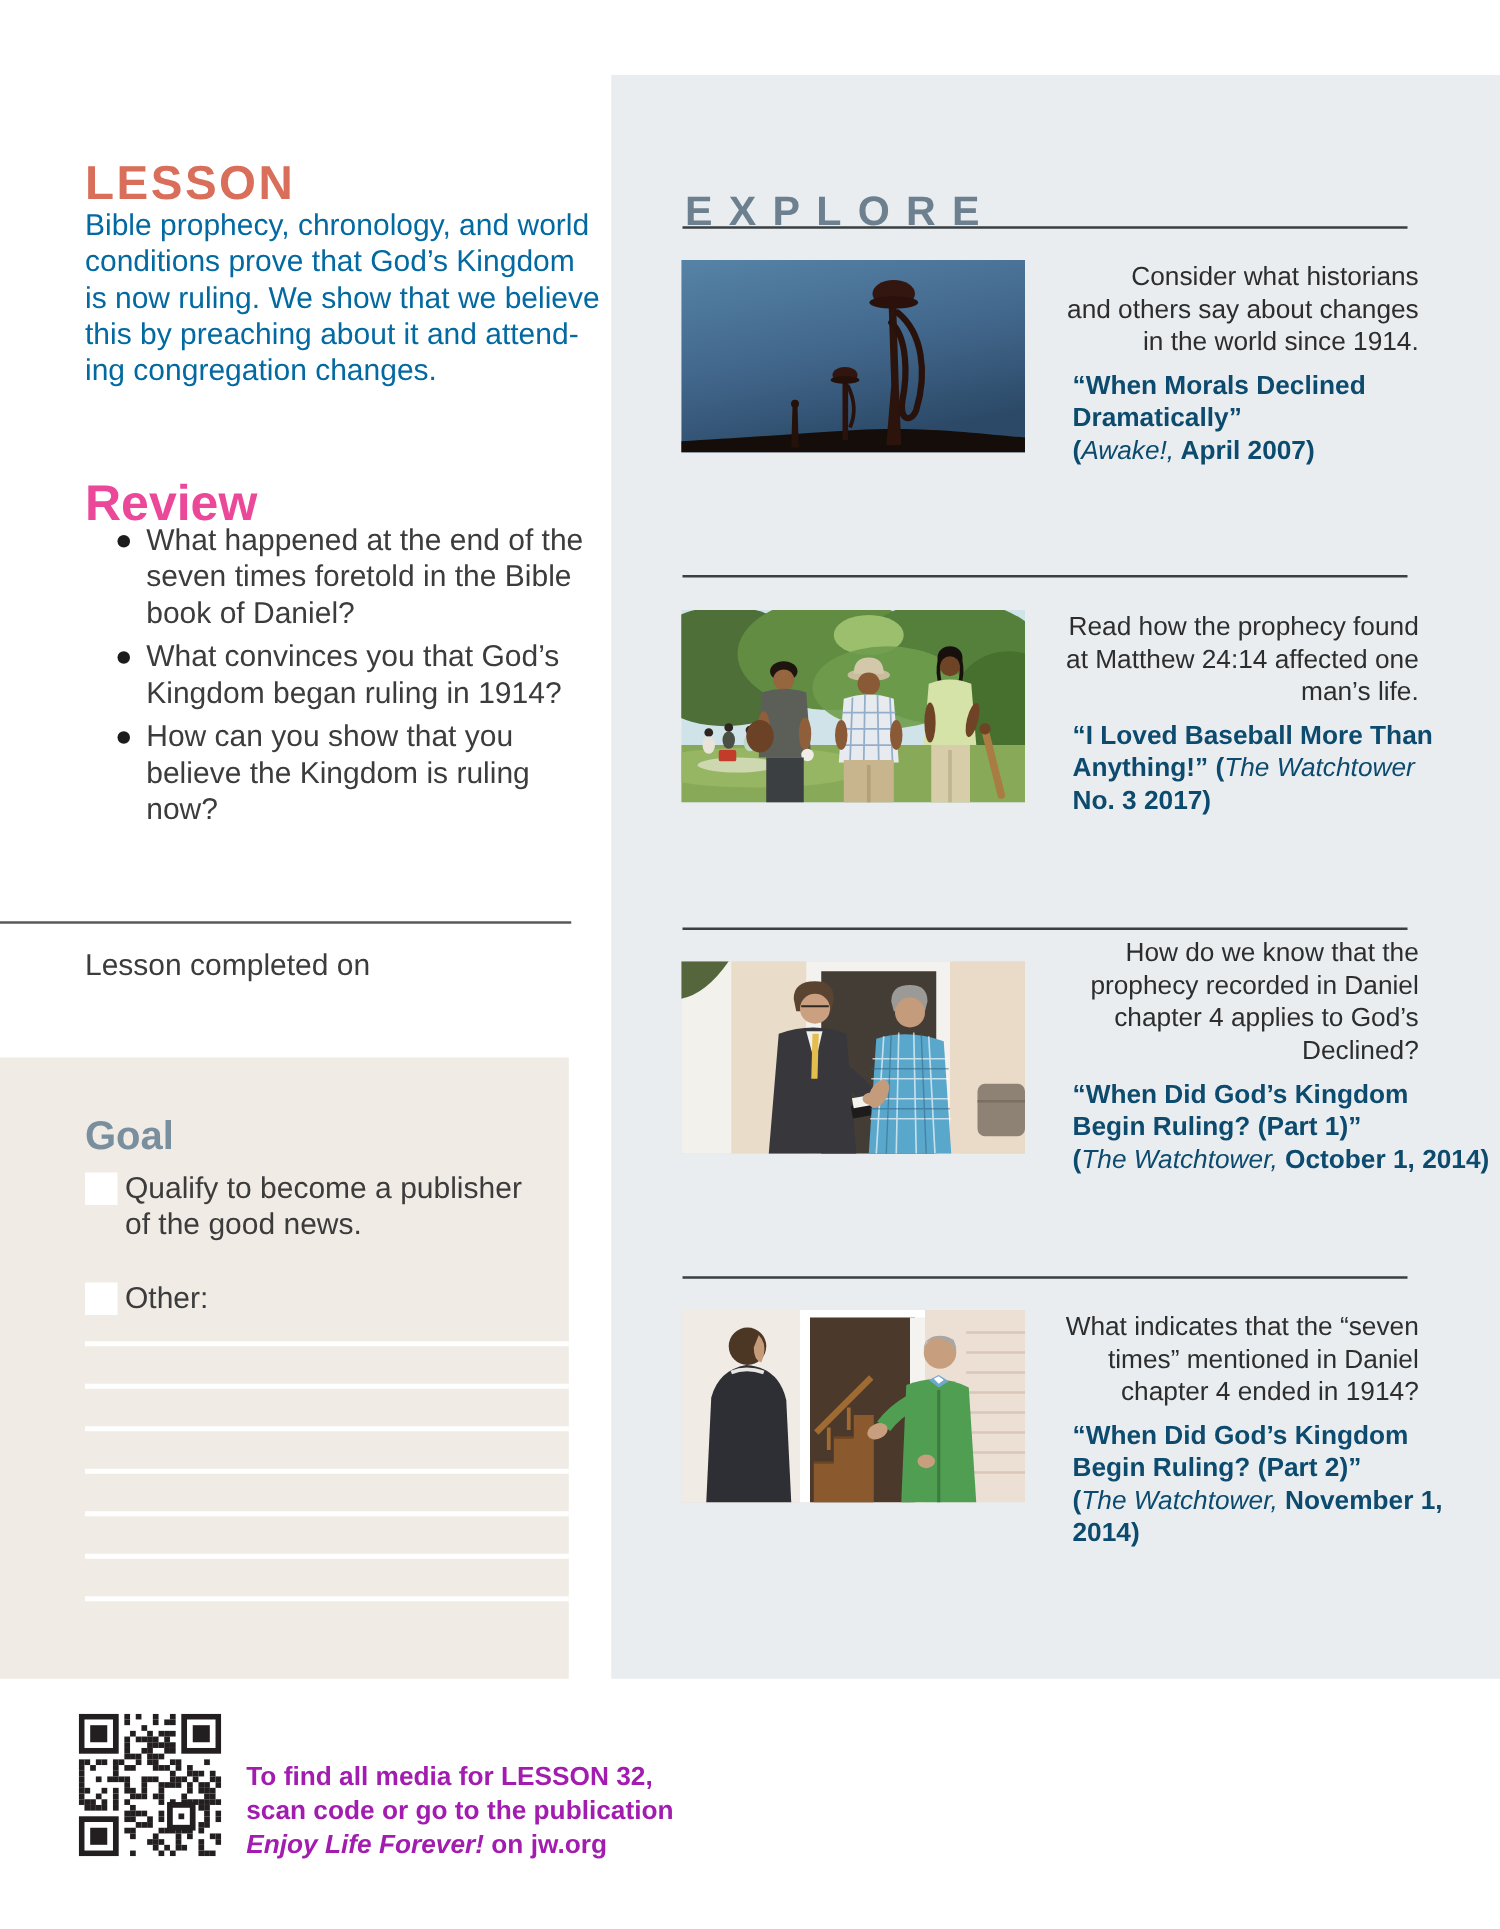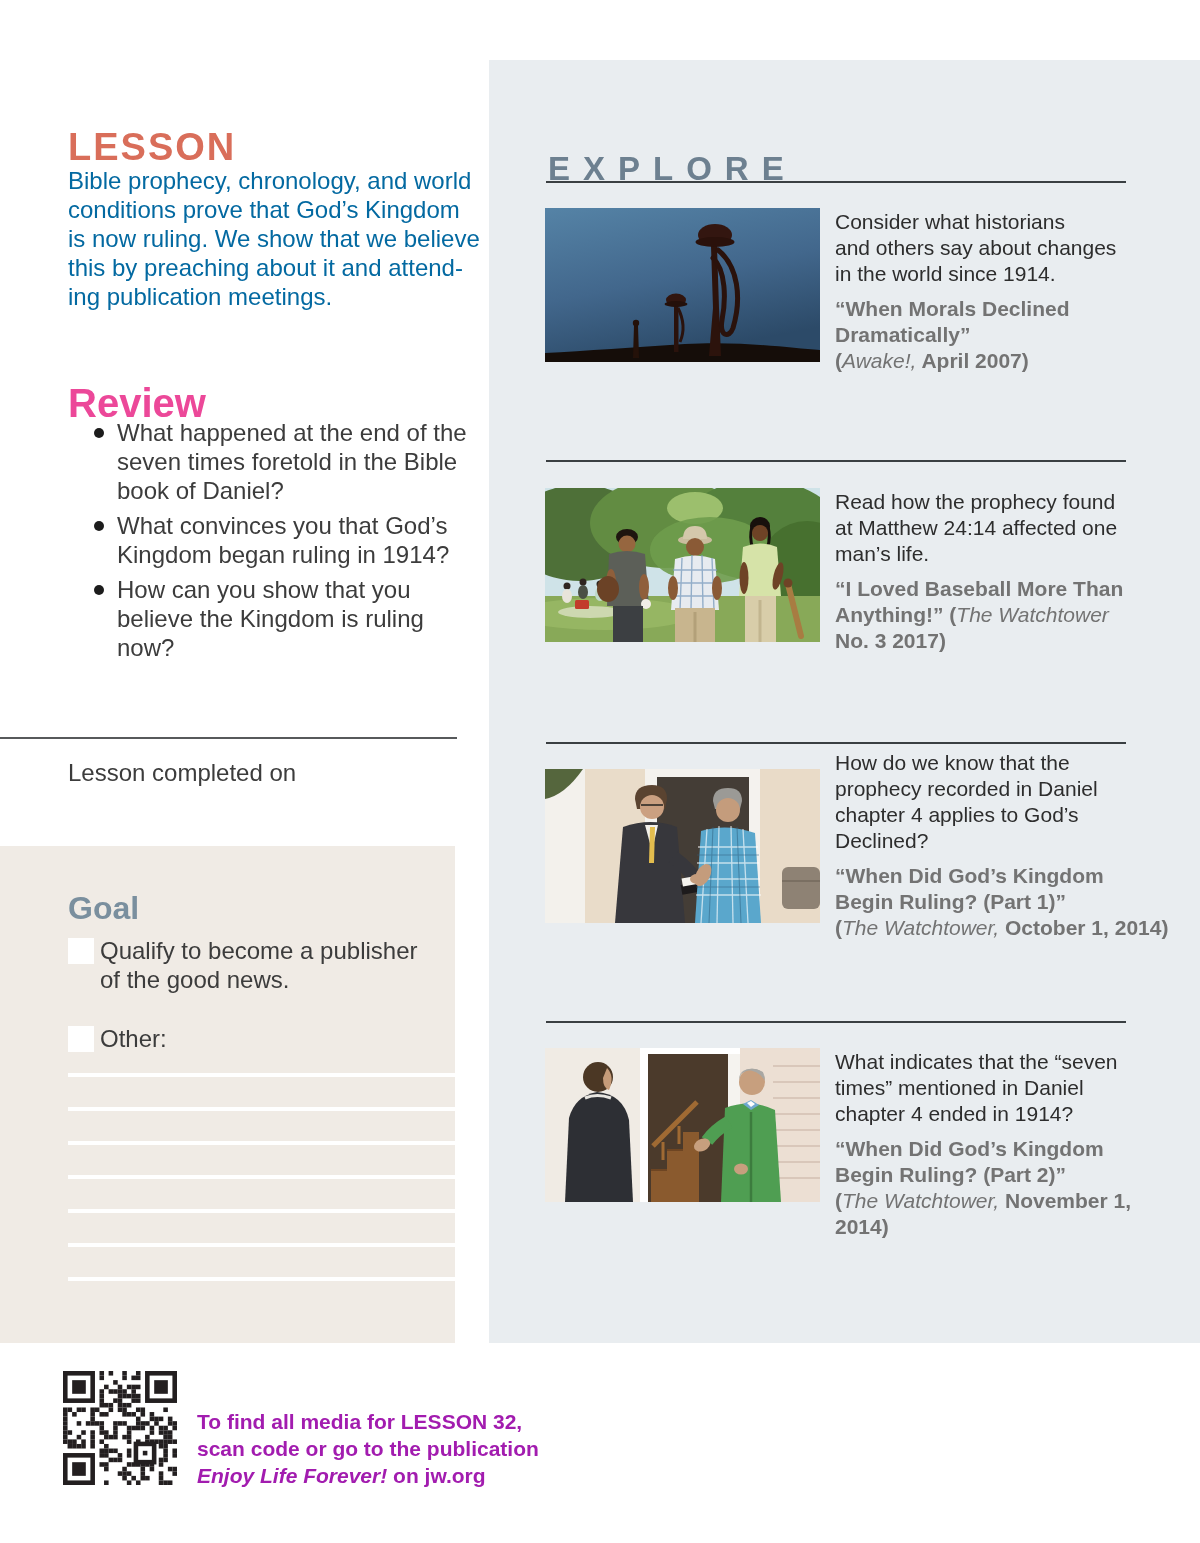--- a/index.html
+++ b/index.html
@@ -24,45 +24,45 @@
   .goal-option{position:absolute;left:68px;width:380px;font-size:24px;line-height:29px;}
   .goal-option .olines{margin-left:32px;}
   .checkbox{position:absolute;left:0;top:2px;width:26px;height:26px;background:#ffffff;}
   .write-line{position:absolute;left:68px;width:387px;height:4px;background:#ffffff;}
 
   
   #explore-heading{left:548px;top:124px;font-size:33px;font-weight:700;letter-spacing:13px;color:#6d8090;line-height:1.1;}
   .x-divider{position:absolute;left:546px;width:580px;height:0;border-top:2px solid #3a3f42;}
   .x-photo{position:absolute;left:545px;width:275px;height:154px;display:block;}
   .x-text{position:absolute;left:835px;width:300px;font-size:21px;line-height:26px;color:#2d2d2d;}
-  .x-ref{margin-top:9px;color:#737373;font-weight:700;}
+  .x-ref{margin-top:9px;color:#0c4a6e;font-weight:700;margin-left:23px;}
   .seg-b{font-weight:700;}
   .seg-r{font-weight:700;}
   .seg-i{font-style:italic;font-weight:400;}
-  .x-desc .seg-r,.x-desc div{font-weight:400;}
+  .x-desc .seg-r,.x-desc div{font-weight:400;text-align:right;}
 
   
   #qr{left:63px;top:1371px;width:114px;height:114px;}
   #qr svg{display:block;width:114px;height:114px;}
   #footer-text{left:197px;top:1408px;font-size:21px;line-height:27px;font-weight:700;color:#a21caf;}
 </style>
 </head>
 <body>
 
 <div class="abs" id="explore-panel"></div>
 <div class="abs" id="goal-panel"></div>
 
 <h1 class="abs" id="summary-heading">LESSON</h1>
 
 <div class="abs nowrap" id="summary-body">
   <div>Bible prophecy, chronology, and world</div>
   <div>conditions prove that God’s Kingdom</div>
   <div>is now ruling. We show that we believe</div>
   <div>this by preaching about it and attend-</div>
-  <div>ing publication meetings.</div>
+  <div>ing congregation changes.</div>
 </div>
 
 <h2 class="abs" id="review-heading">Review</h2>
 
 <div class="abs" id="review-list">
   <div class="bullet">
     <span class="bullet-dot"></span>
     <div class="nowrap">
       <div>What happened at the end of the</div>
       <div>seven times foretold in the Bible</div>

